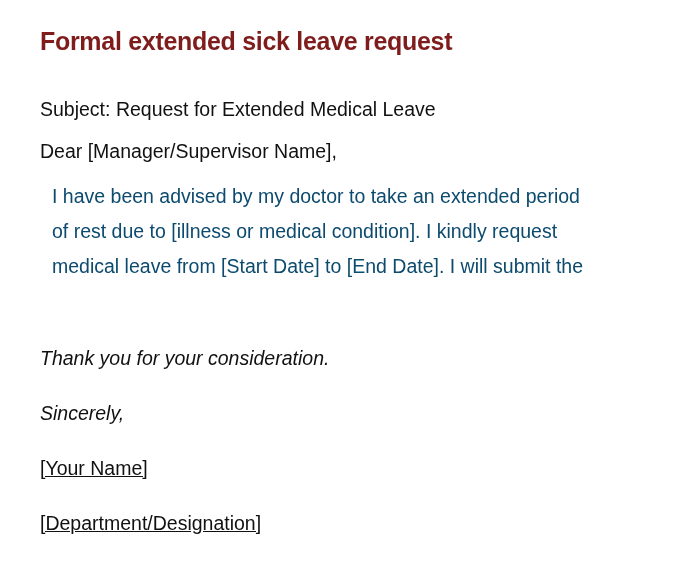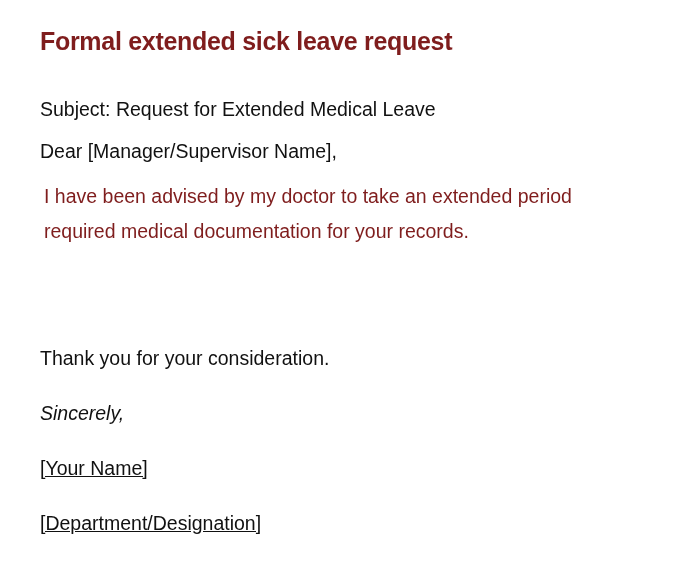--- a/index.html
+++ b/index.html
@@ -37,44 +37,45 @@
       position: absolute;
       left: 0;
       margin: 0;
       font-size: 19.5px;
       line-height: 28px;
       white-space: nowrap;
       color: #111111;
     }
     .para {
       position: absolute;
-      left: 4px;
+      left: 12px;
       margin: 0;
       width: 600px;
       font-size: 19.5px;
       line-height: 35px;
-      color: #7f1d1d;
+      color: #0c4a6e;
     }
     .para span { display: block; white-space: nowrap; }
   </style>
 </head>
 <body>
 
 <div class="doc">
   <h1 class="title">Formal extended sick leave request</h1>
 
   <p class="line" style="top:83px;margin-top:12px;">Subject: Request for Extended Medical Leave</p>
 
   <p class="line" style="top:137px;">Dear [Manager/Supervisor Name],</p>
 
   <div class="para" style="top:179px;">
     <span>I have been advised by my doctor to take an extended period</span>
-    <span>required medical documentation for your records.</span>
+    <span>of rest due to [illness or medical condition]. I kindly request</span>
+    <span>medical leave from [Start Date] to [End Date]. I will submit the</span>
   </div>
 
-  <p class="line" style="top:344px;">Thank you for your consideration.</p>
+  <p class="line" style="top:344px;font-style:italic;">Thank you for your consideration.</p>
 
   <p class="line" style="top:399px;font-style:italic;">Sincerely,</p>
 
   <p class="line" style="top:454px;text-decoration:underline;">[Your Name]</p>
 
   <p class="line" style="top:509px;text-decoration:underline;">[Department/Designation]</p>
 </div>
 
 </body></html>

